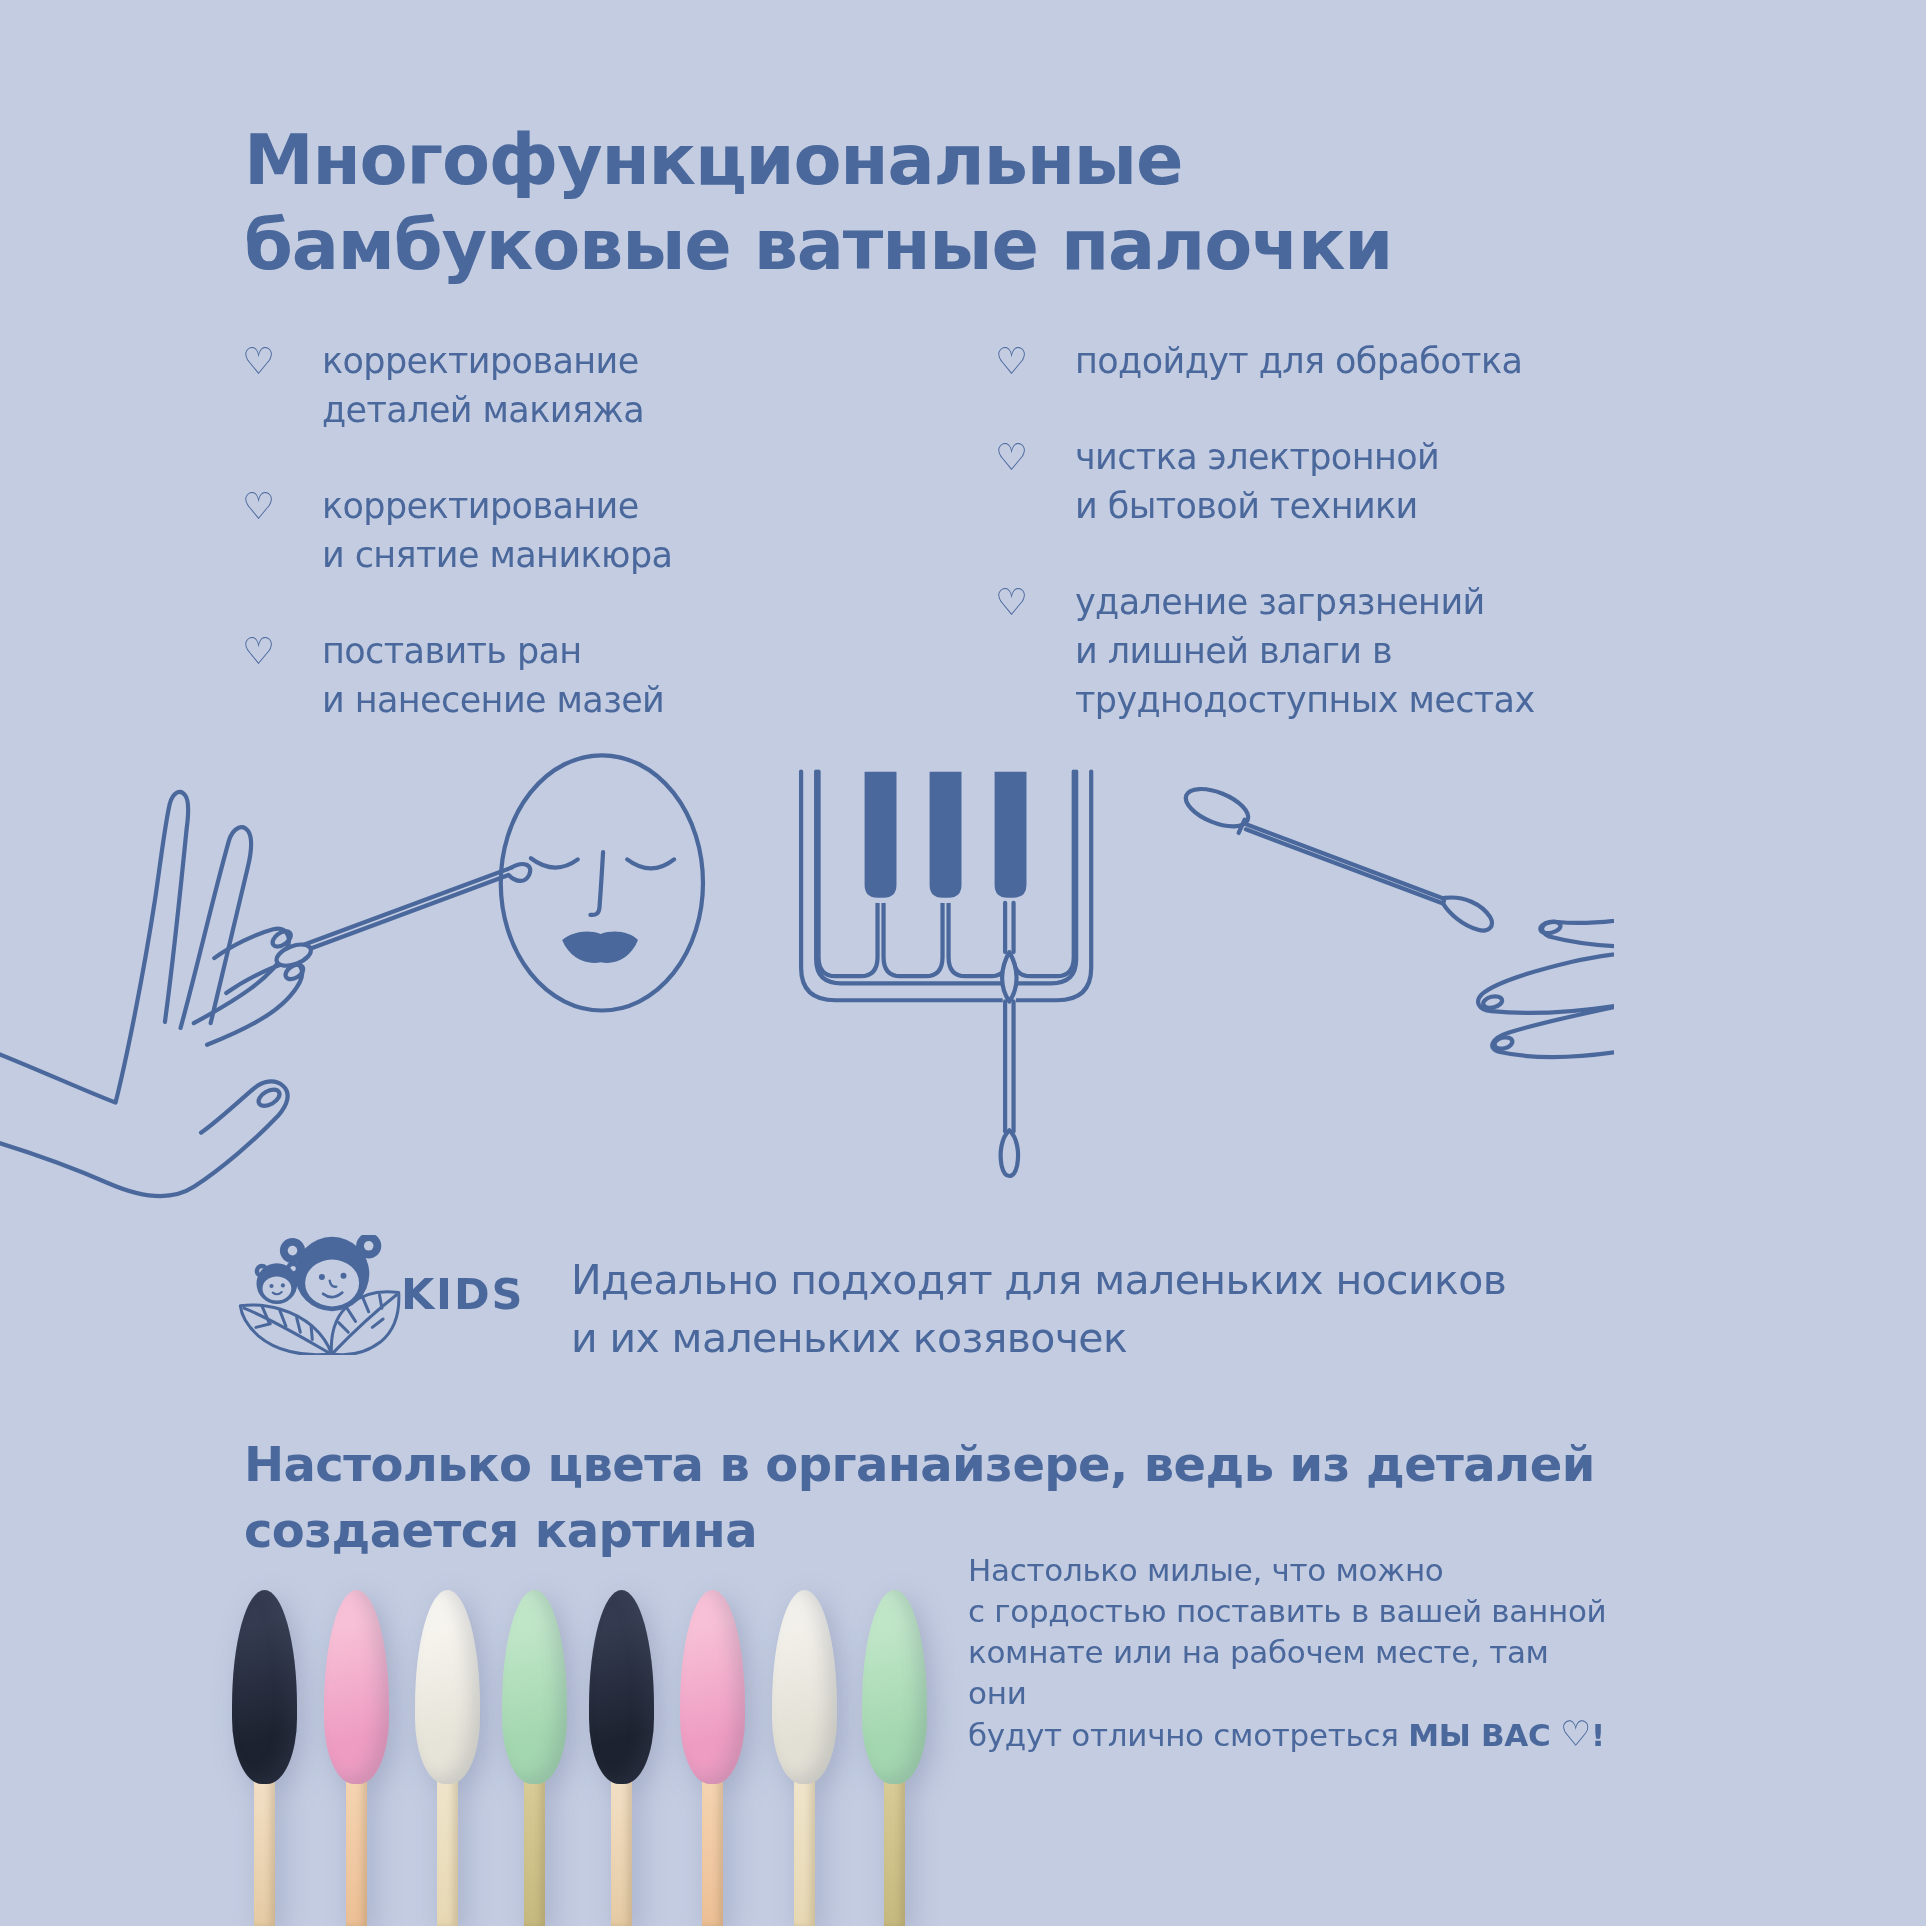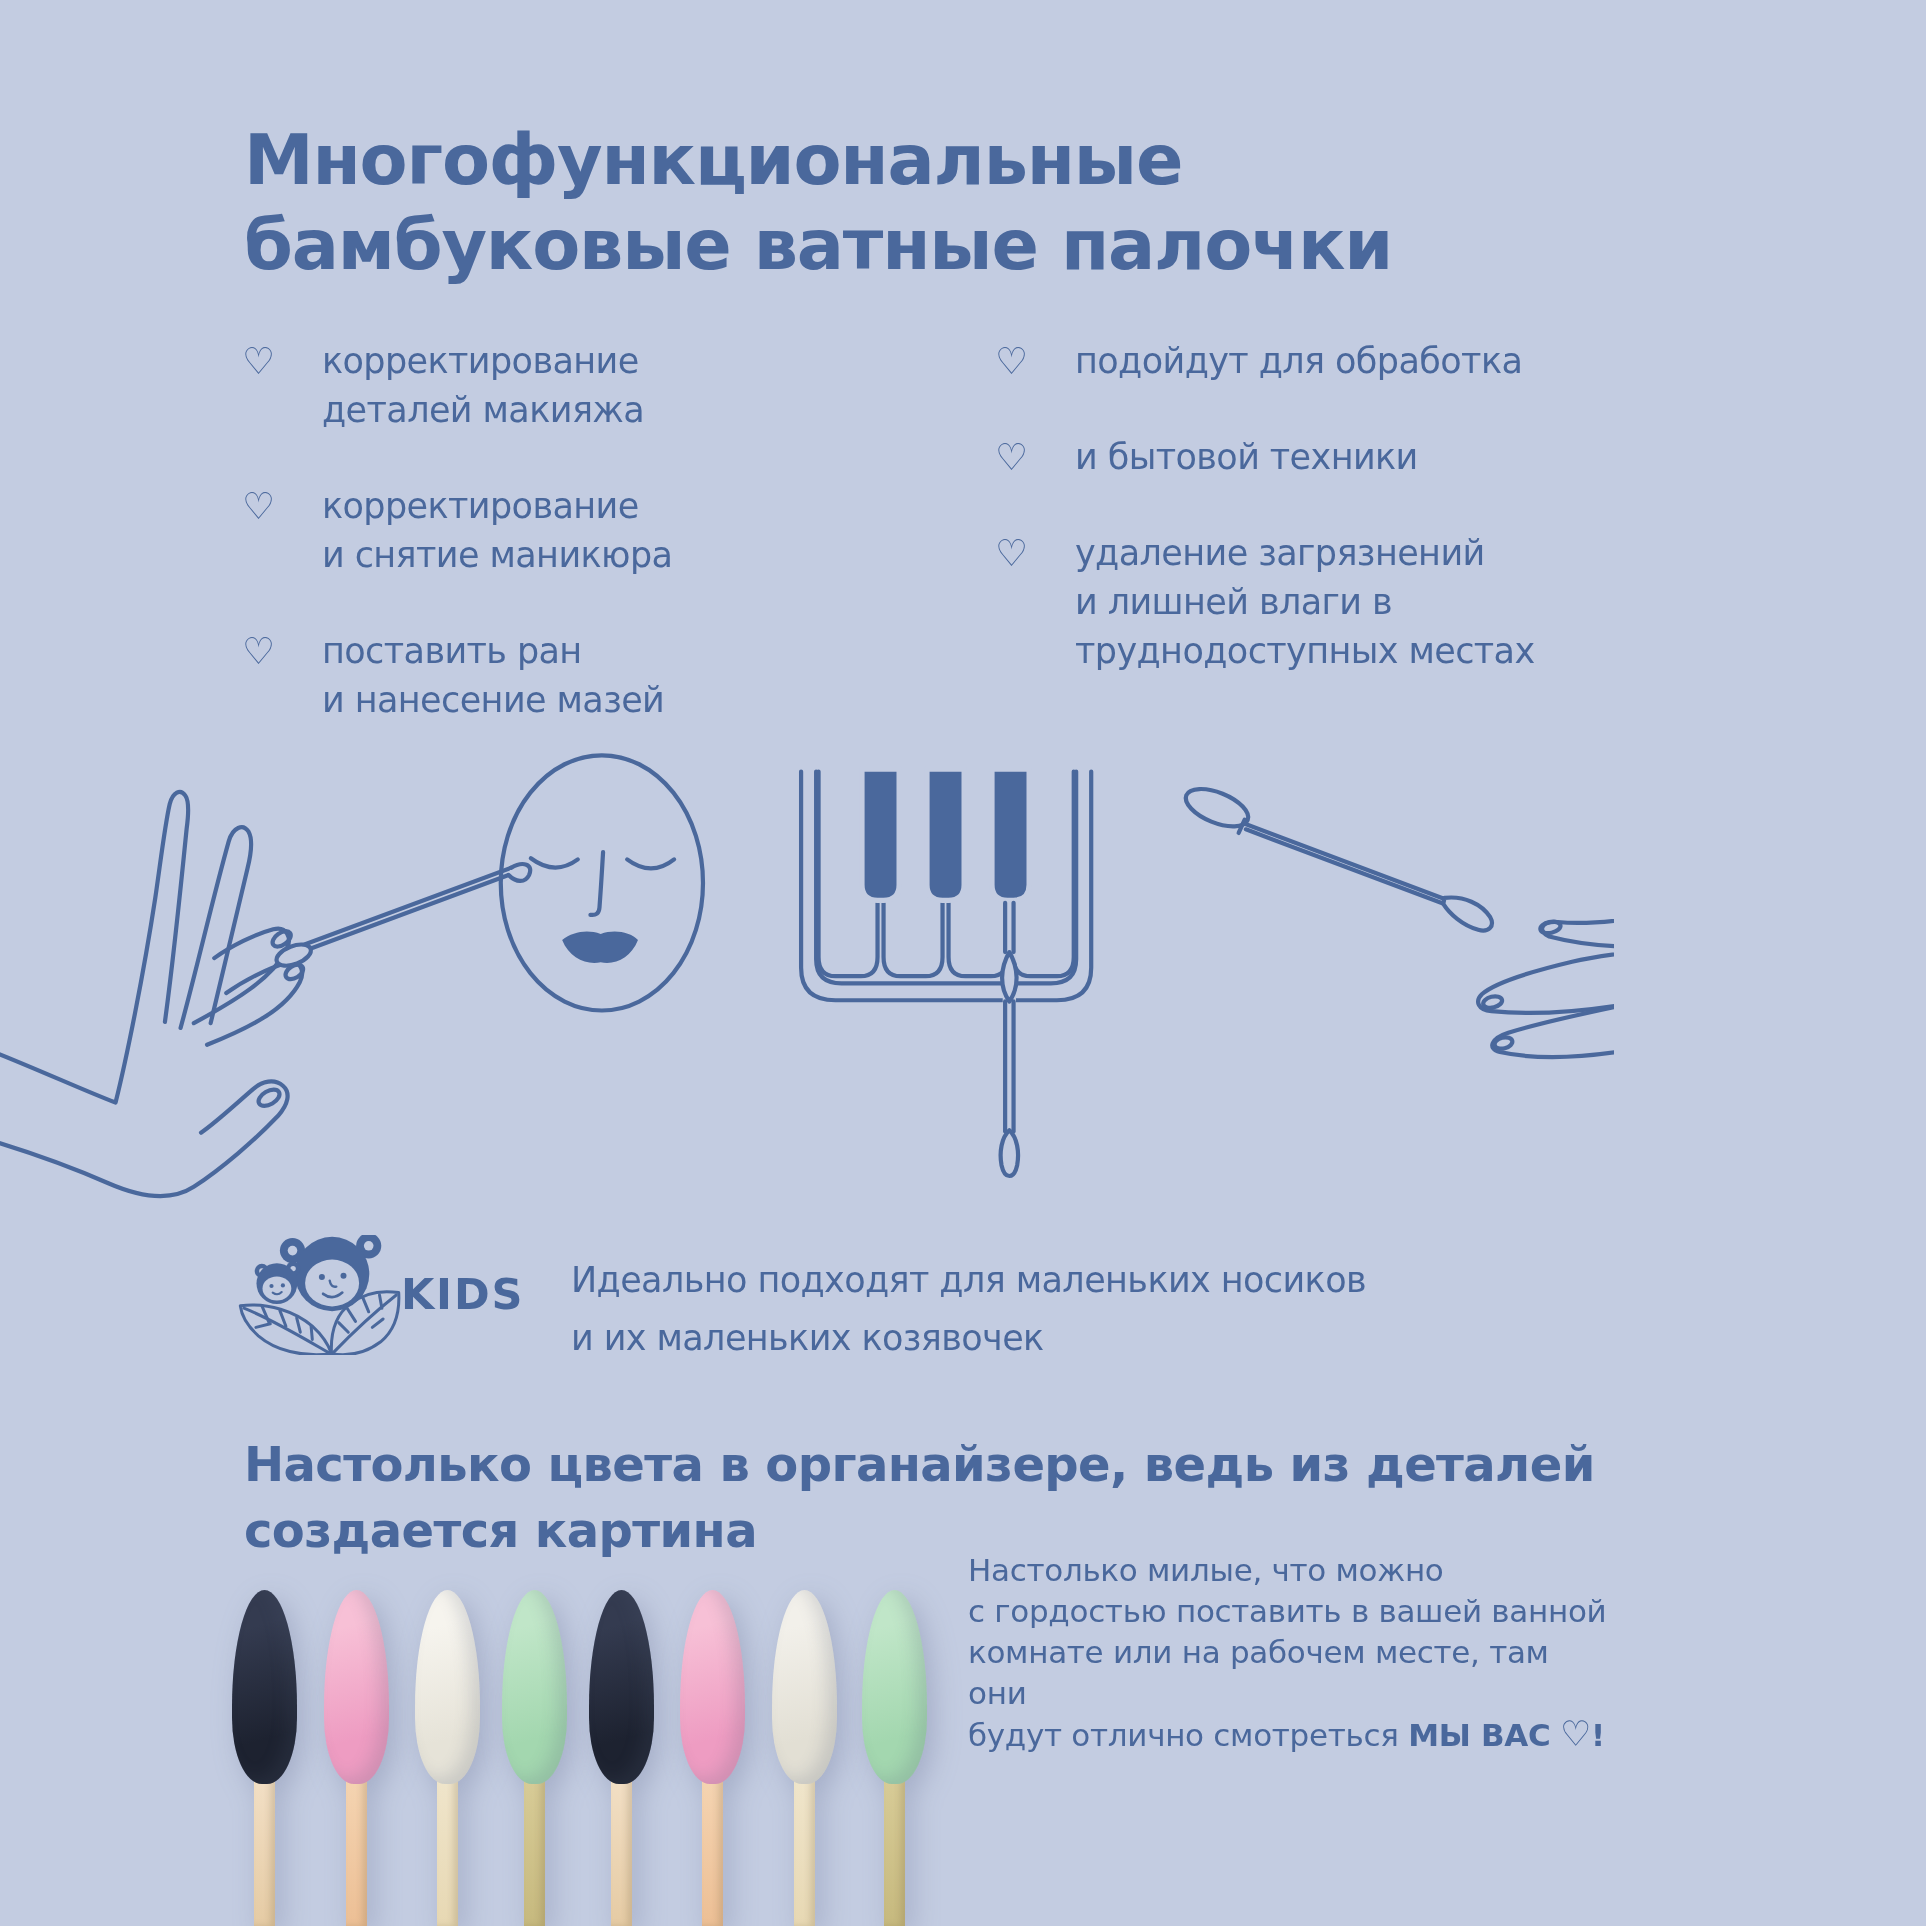--- a/index.html
+++ b/index.html
@@ -35,21 +35,21 @@
   
   .illustrations{position:absolute;left:0;top:740px;width:1926px;height:482px;}
   
   .kids-logo{position:absolute;left:235px;top:1235px;width:169px;height:120px;}
   .kids-label{
     position:absolute;left:401px;top:1269px;
     font-size:43px;font-weight:700;letter-spacing:1.8px;
   }
   .kids-caption{
     position:absolute;left:571px;top:1251px;
-    font-size:35px;line-height:58px;letter-spacing:-0.6px;
+    font-size:41px;line-height:58px;letter-spacing:-0.6px;
   }
   
   .mix-heading{
     position:absolute;left:244px;top:1431px;
     font-size:48px;font-weight:700;line-height:66px;letter-spacing:-0.6px;
   }
   
   .swabs{position:absolute;left:0;top:0;width:1926px;height:1926px;pointer-events:none;}
   .swab{
     position:absolute;top:1590px;width:65px;height:336px;
@@ -119,20 +119,21 @@
   <div class="benefits right">
     <div class="benefit">
       <span class="b-icon">♡</span>
       <div class="b-text">
         <div>подойдут для обработка</div>
       </div>
     </div>
     <div class="benefit">
       <span class="b-icon">♡</span>
       <div class="b-text">
+        <div>чистка электронной</div>
         <div>и бытовой техники</div>
       </div>
     </div>
     <div class="benefit">
       <span class="b-icon">♡</span>
       <div class="b-text">
         <div>удаление загрязнений</div>
         <div>и лишней влаги в</div>
         <div>труднодоступных местах</div>
       </div>

